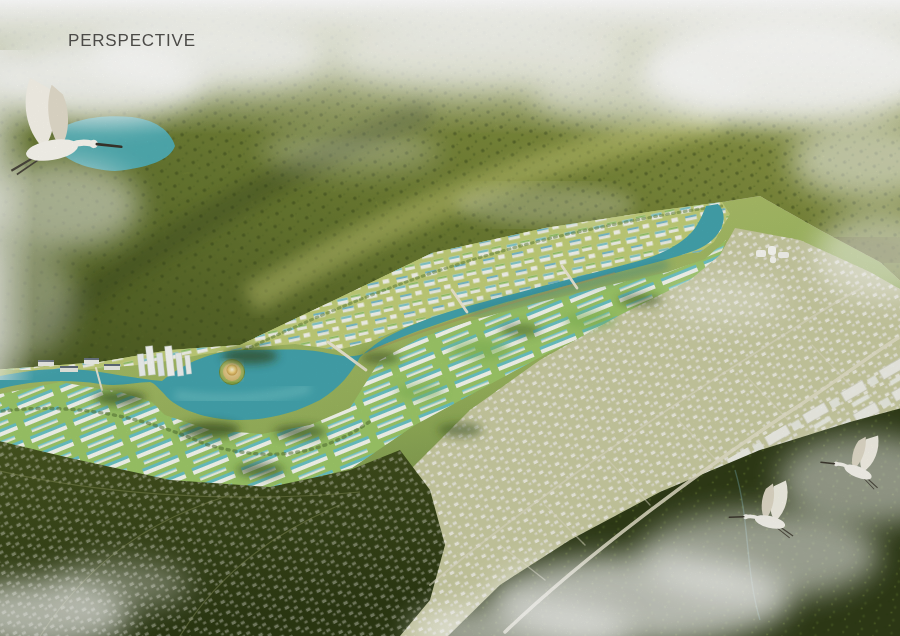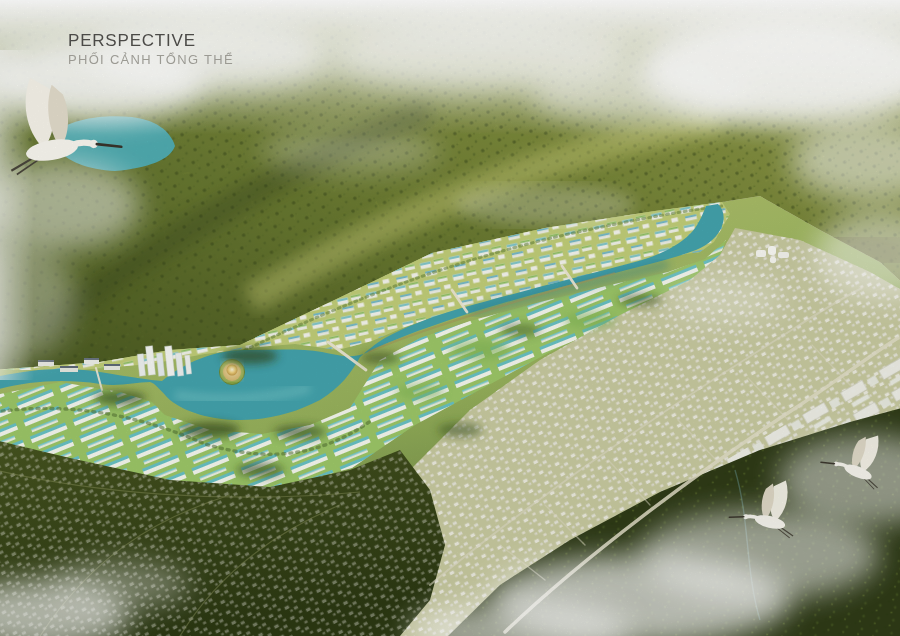--- a/index.html
+++ b/index.html
@@ -270,15 +270,14 @@
 
   <use href="#bird" transform="translate(52,150) rotate(-4) scale(1.05)"></use>
   <use href="#bird" transform="translate(770,522) scale(-0.62,0.62) rotate(-8)" opacity=".96"></use>
   <use href="#bird" transform="translate(858,472) scale(-0.58,0.58) rotate(-16)" opacity=".96"></use>
 
   <rect width="900" height="636" filter="url(#grainF)" opacity=".06"></rect>
 </svg>
 
 <div class="title-block">
   <div class="title-main">PERSPECTIVE</div>
-  <div class="title-sub">PHỐI CẢNH TỔNG THỂ</div>
 </div>
 </div>
 
 </body></html>

